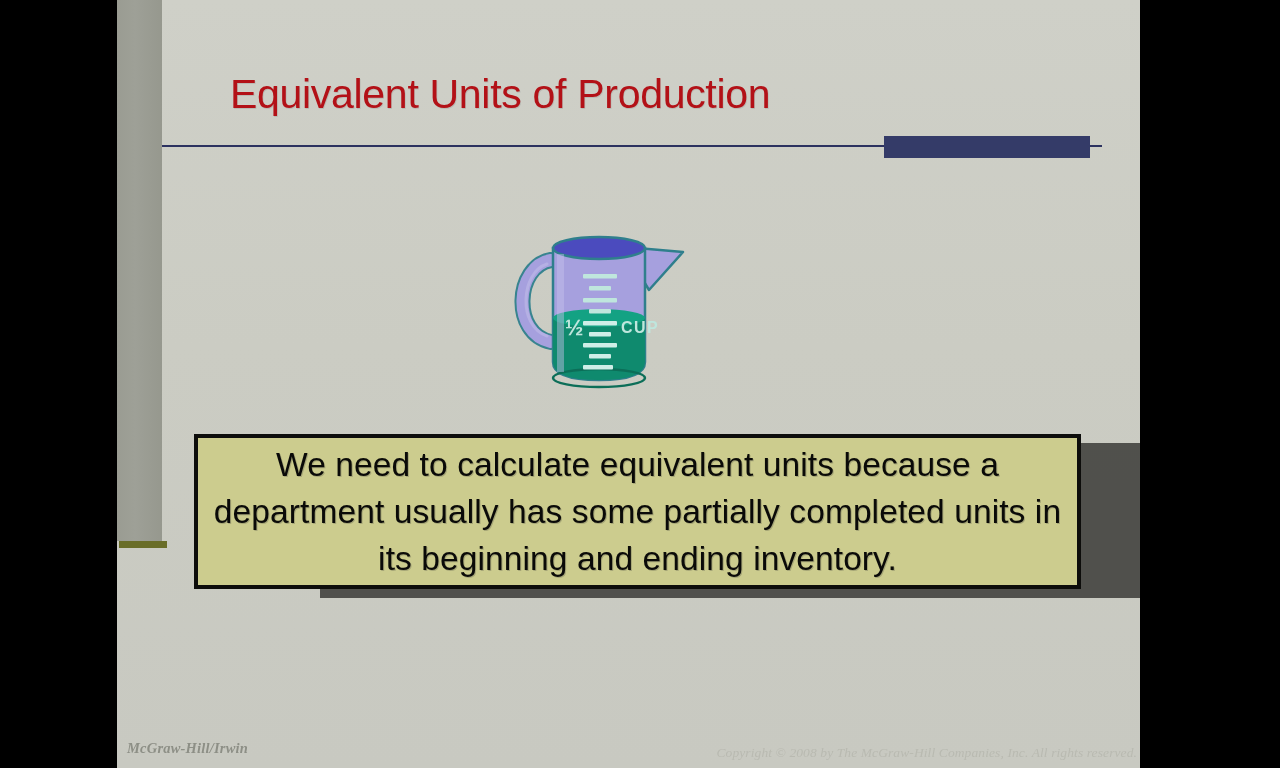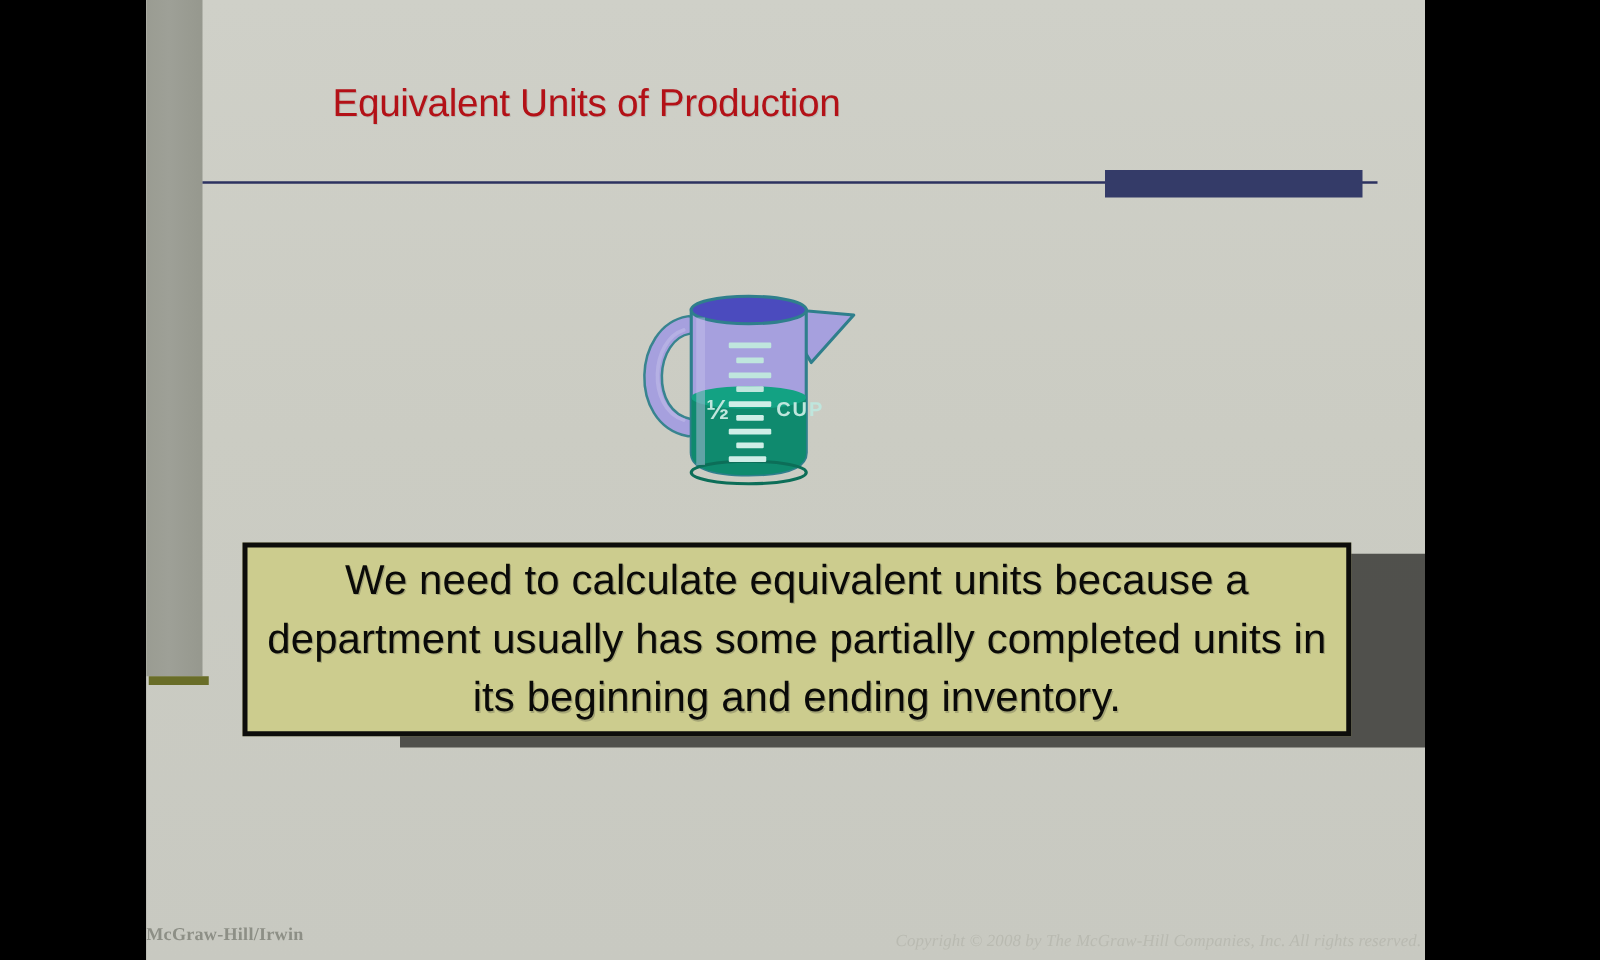--- a/index.html
+++ b/index.html
@@ -51,28 +51,27 @@
     height: 7px;
     background: #696d28;
   }
 
   
   #title {
     position: absolute;
     left: 113px;
     top: 44px;
     width: 860px;
-    font-size: 31px;
+    font-size: 41px;
     font-weight: normal;
     letter-spacing: -0.3px;
     color: #b31117;
     white-space: nowrap;
     line-height: 1.15;
     text-shadow: 0.7px 0.7px 0 rgba(140,140,135,0.30);
-    margin-left: 36px;
   }
 
   
   #title-rule {
     position: absolute;
     left: 45px;
     top: 145px;
     width: 940px;
     height: 2px;
     background: #2c3260;
@@ -125,23 +124,24 @@
     color: #0a0a08;
     text-align: center;
     padding: 0 14px;
     letter-spacing: 0.1px;
     text-shadow: 1px 1px 0 rgba(120,120,90,0.45);
   }
 
   
   #footer-left {
     position: absolute;
-    left: 0;
+    left: 10px;
     bottom: 11px;
     font-family: "Liberation Serif", serif;
+    font-style: italic;
     font-weight: bold;
     font-size: 14.5px;
     color: #8d8f86;
     letter-spacing: 0.2px;
   }
   #footer-right {
     position: absolute;
     right: 3px;
     bottom: 7px;
     font-family: "Liberation Serif", serif;

